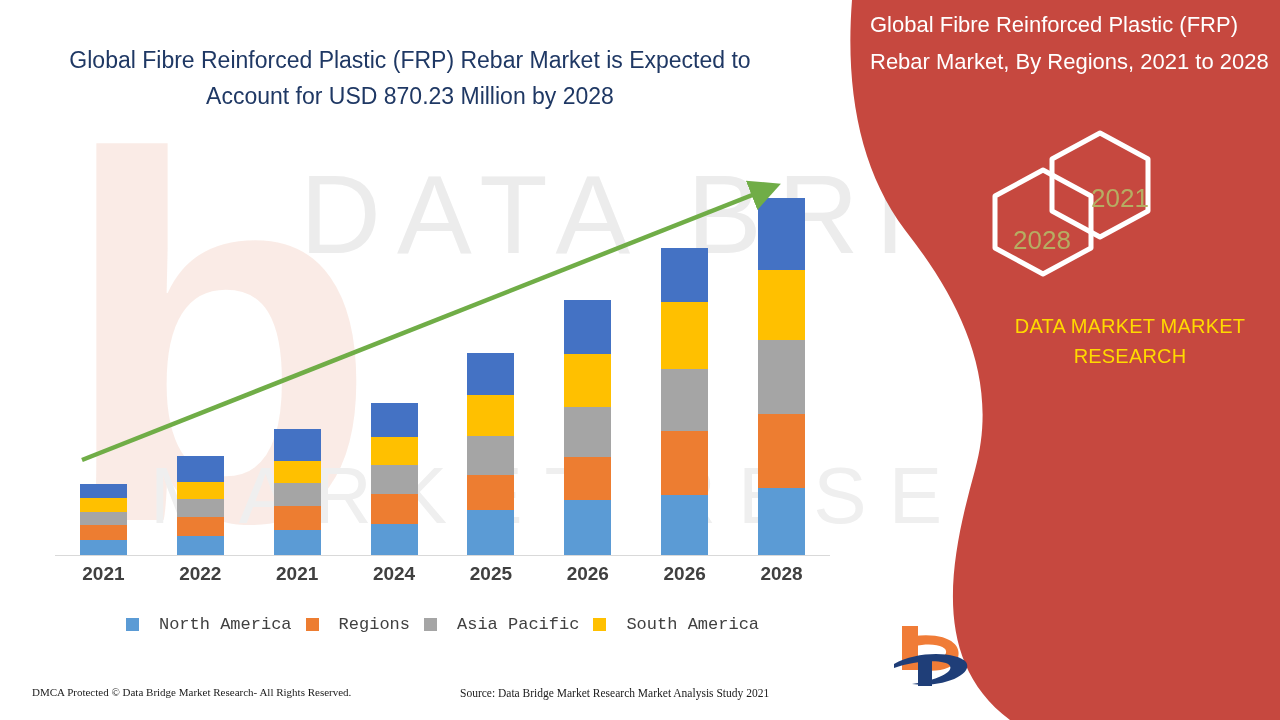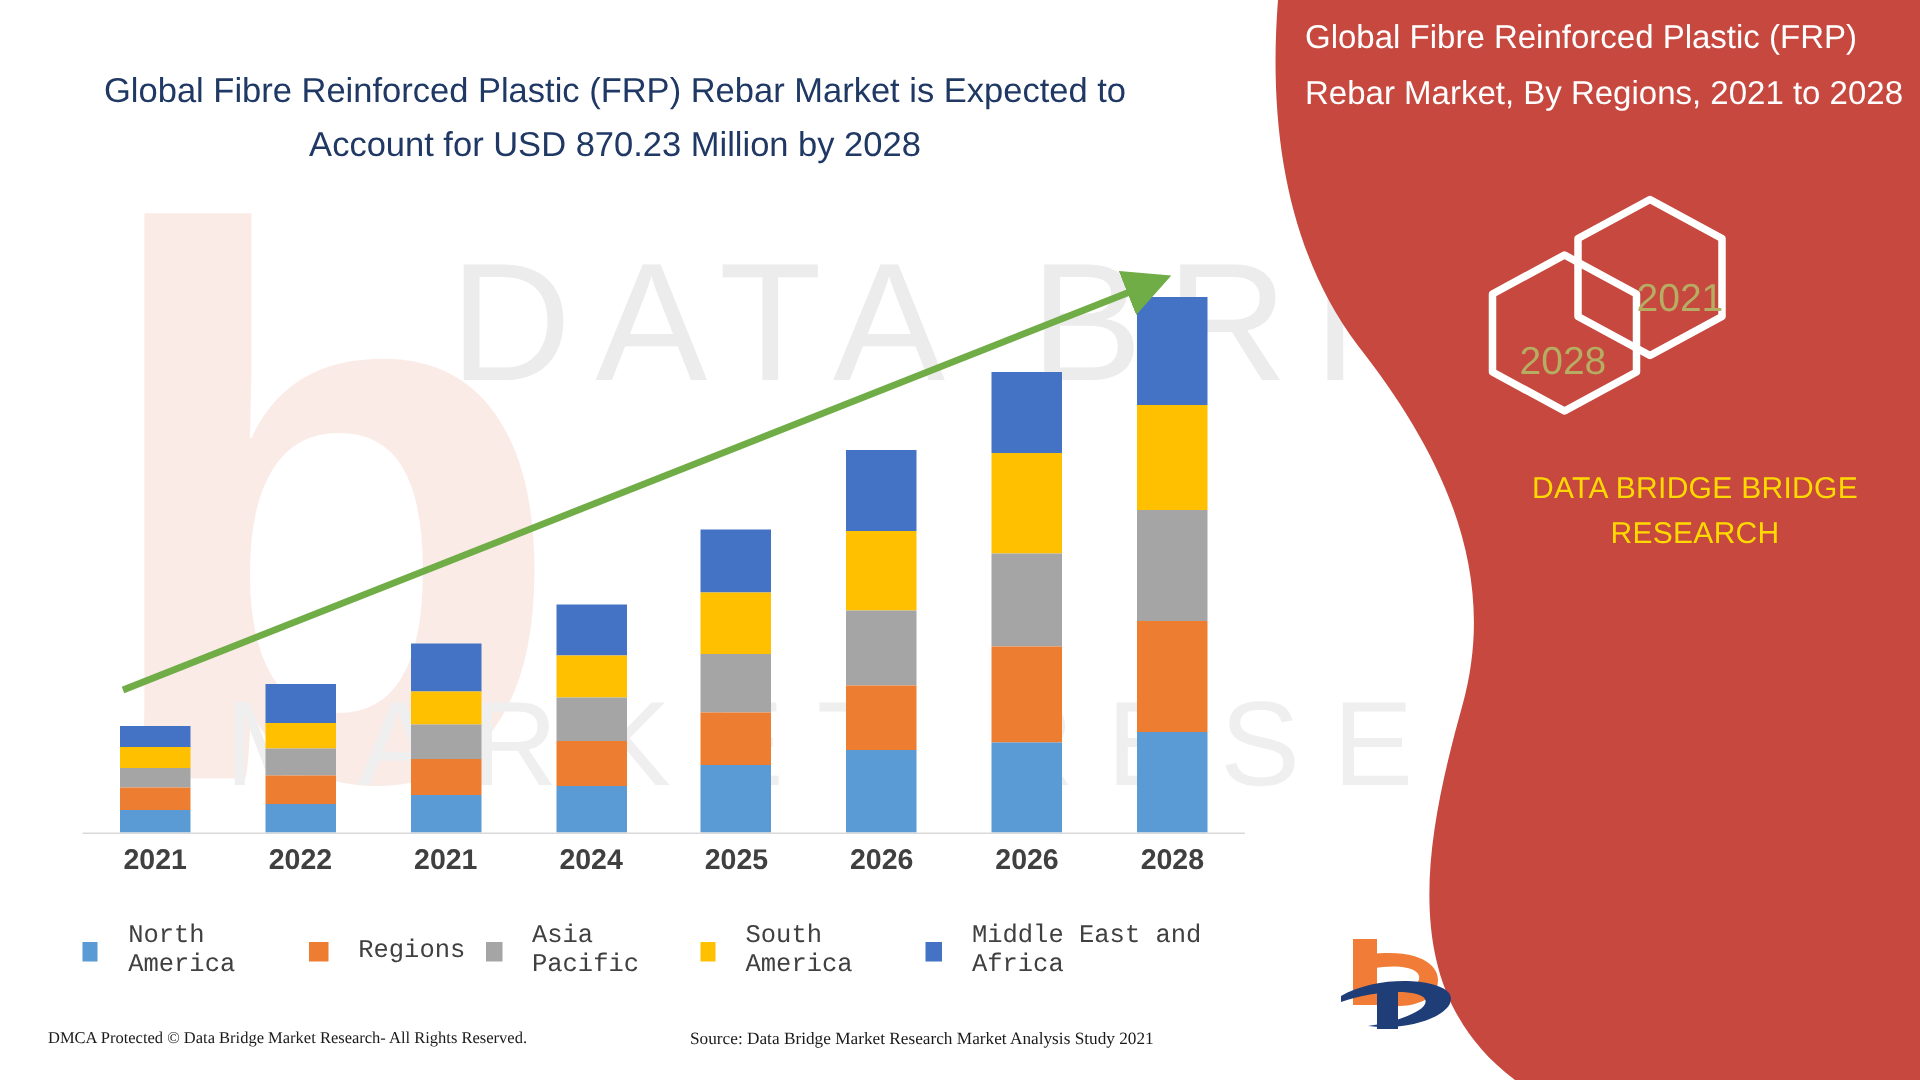--- a/index.html
+++ b/index.html
@@ -214,24 +214,20 @@
         <span class="legend-label">Regions</span>
       </div>
       <div class="legend-item">
         <span class="legend-swatch" style="background: rgb(165, 165, 165);"></span>
         <span class="legend-label">Asia Pacific</span>
       </div>
       <div class="legend-item">
         <span class="legend-swatch" style="background: rgb(255, 192, 0);"></span>
         <span class="legend-label">South America</span>
       </div>
-      <div class="legend-item">
-        <span class="legend-swatch" style="background: rgb(68, 114, 196);"></span>
-        <span class="legend-label">Middle East and Africa</span>
-      </div>
     </div>
 
   <div class="footer-left">DMCA Protected © Data Bridge Market Research- All Rights Reserved.</div>
   <div class="footer-right">Source: Data Bridge Market Research Market Analysis Study 2021</div>
 
   <svg class="panel-svg" viewBox="0 0 1280 720">
     <path id="panel-path" d="M 852 0 L 1280 0 L 1280 720 L 1010 720
              C 930 660 950 560 975 470
              C 1000 380 960 300 905 230
              C 860 170 845 90 852 0 Z" fill="#c6483f"></path>
@@ -241,21 +237,21 @@
 
   <div class="hexes">
     <svg class="hex-svg" width="200" height="155" viewBox="0 0 200 155">
       <polygon points="115,8 163,34 163,86 115,112 67,86 67,34" fill="none" stroke="#ffffff" stroke-width="5" stroke-linejoin="round"></polygon>
       <polygon points="58,45 106,71 106,123 58,149 10,123 10,71" fill="none" stroke="#ffffff" stroke-width="5" stroke-linejoin="round"></polygon>
     </svg>
     <div class="hex-text y2021">2021</div>
     <div class="hex-text y2028">2028</div>
   </div>
 
-  <div class="brand">DATA BRIDGE BRIDGE RESEARCH</div>
+  <div class="brand">DATA MARKET MARKET RESEARCH</div>
 
   <div class="logo">
     <svg width="220" height="70" viewBox="0 0 220 70">
       <path d="M14 6 L30 6 L30 50 L14 50 Z" fill="#f07c37"></path>
       <path d="M26 16 C62 12 74 26 70 38 C66 50 44 54 26 48 L26 38 C40 42 56 40 58 33 C60 26 46 22 26 26 Z" fill="#f07c37"></path>
       <path d="M6 44 C30 30 70 32 78 42 C86 54 56 68 24 64 C40 62 66 54 62 46 C58 39 28 40 6 48 Z" fill="#1f3e78"></path>
       <path d="M30 36 L44 36 L44 66 L30 66 Z" fill="#1f3e78"></path>
     </svg>
     
     

